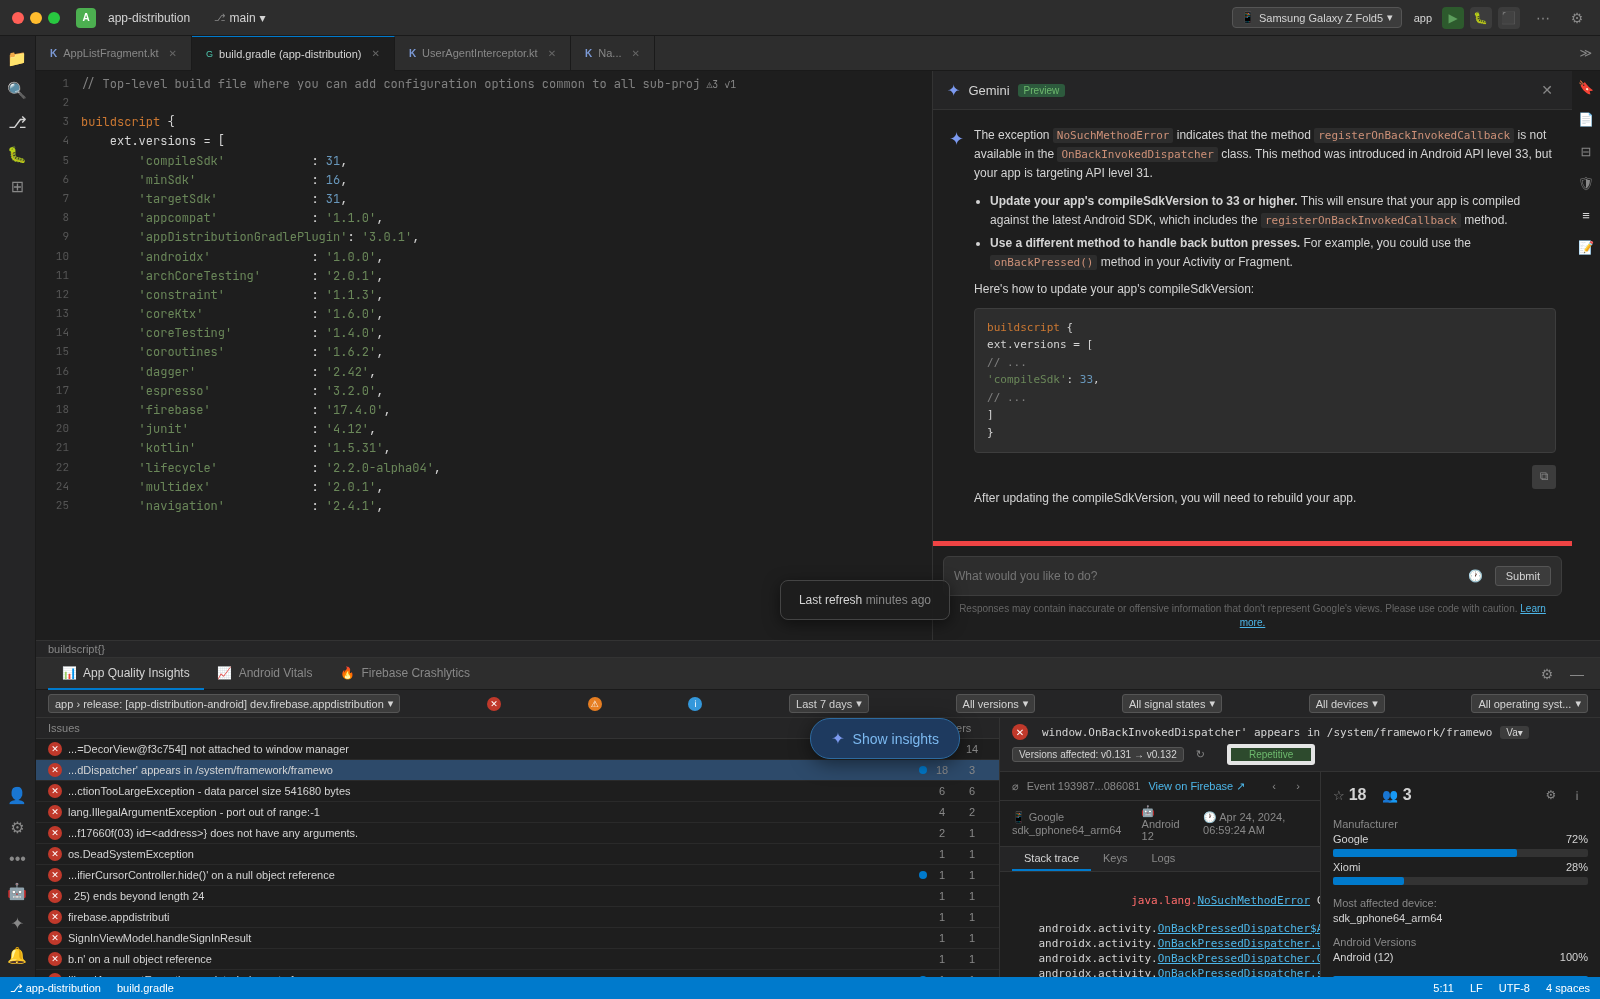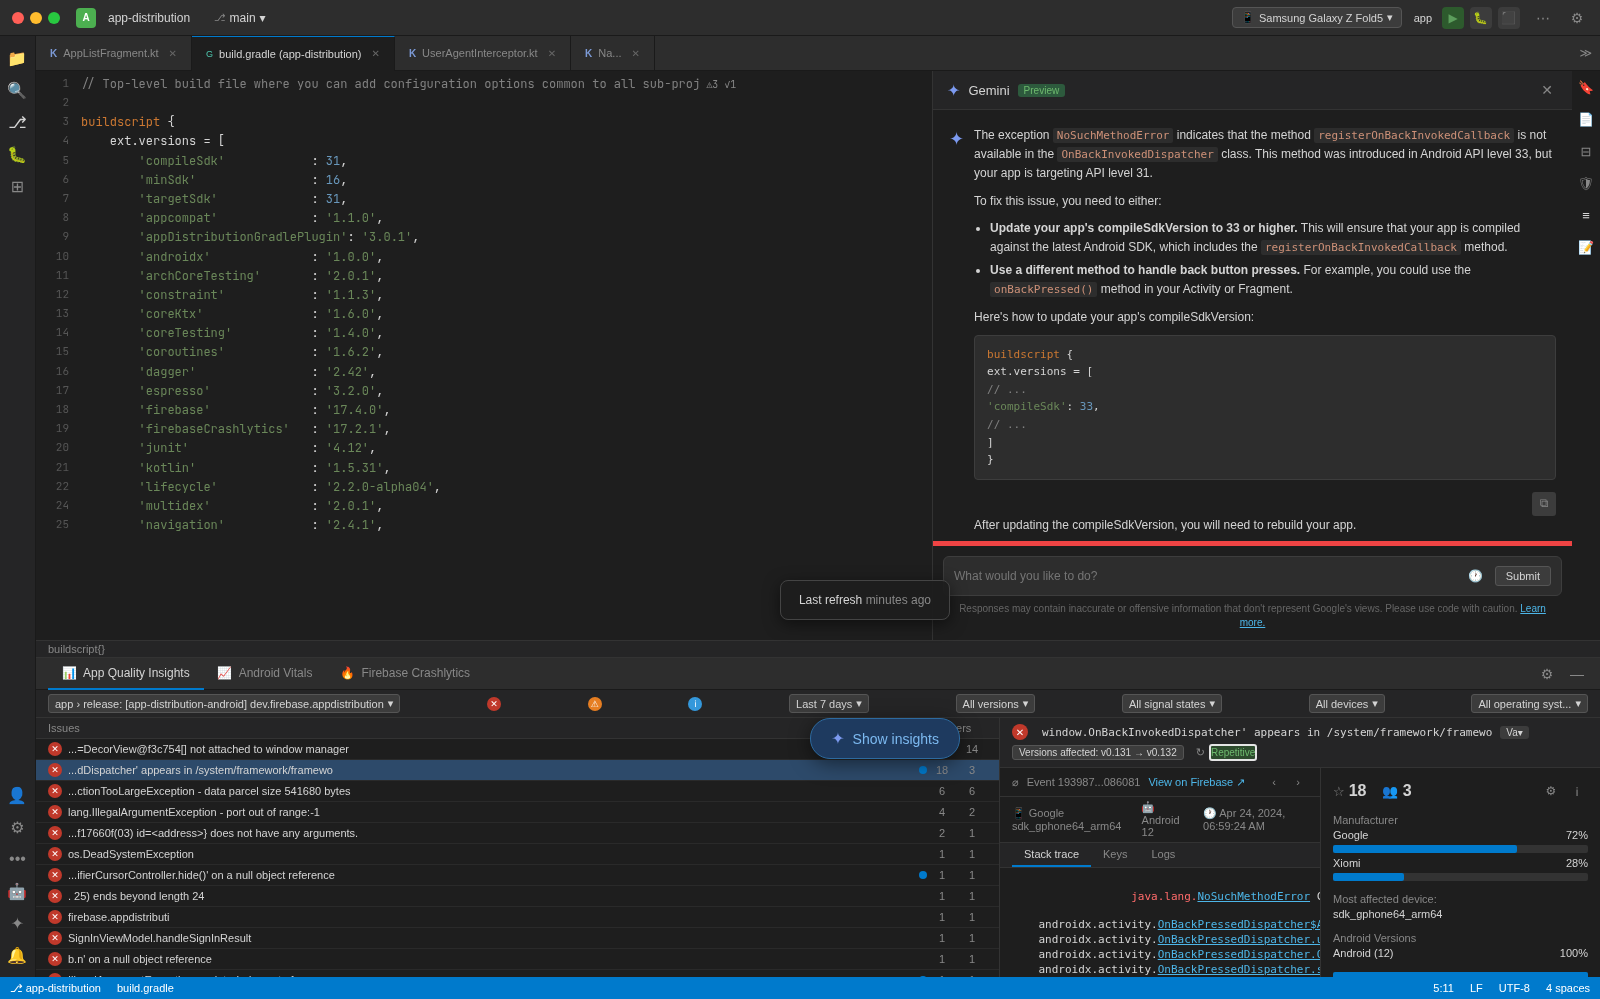--- a/index.html
+++ b/index.html
@@ -87,21 +87,21 @@
     .issue-indicator { width: 8px; height: 8px; background: #555; border-radius: 50%; margin-left: 4px; flex-shrink: 0; }
     .issue-blue-dot { background: #007acc; }
     .issue-count { width: 30px; text-align: center; color: #888; }
     
     
     .issues-right { width: 600px; display: flex; flex-direction: column; overflow: hidden; }
     .issues-right-header { padding: 6px 12px; border-bottom: 1px solid #333; background: #252526; }
     .crash-title { font-size: 11px; color: #d4d4d4; font-family: monospace; white-space: nowrap; overflow: hidden; text-overflow: ellipsis; }
     .crash-meta { display: flex; align-items: center; gap: 12px; margin-top: 4px; font-size: 11px; color: #888; }
     .version-badge { background: #3c3c3c; border: 1px solid #555; border-radius: 3px; padding: 1px 6px; font-size: 10px; color: #d4d4d4; }
-    .repetitive-badge { background: #2d4a2d; border: 2px solid #e5e5e5; border-radius: 3px; padding: 1px 0; font-size: 10px; color: #6db96d; }
+    .repetitive-badge { background: #2d4a2d; border: 4px solid #e5e5e5; border-radius: 3px; padding: 1px 18px; font-size: 10px; color: #6db96d; margin-left: 18px; }
     .event-row { display: flex; align-items: center; gap: 8px; padding: 4px 12px; border-bottom: 1px solid #333; font-size: 11px; color: #888; }
     .firebase-link { color: #4db6e8; cursor: pointer; text-decoration: none; }
     
     .crash-sub-tabs { display: flex; gap: 0; border-bottom: 1px solid #333; padding: 0 12px; background: #252526; }
     .crash-sub-tab { padding: 5px 12px; font-size: 11px; color: #888; cursor: pointer; border-bottom: 2px solid transparent; }
     .crash-sub-tab.active { color: #d4d4d4; border-bottom-color: #007acc; }
     
     .stack-trace { flex: 1; overflow-y: auto; font-family: monospace; font-size: 11px; padding: 8px 12px; }
     .stack-line { padding: 1px 0; white-space: pre; color: #d4d4d4; }
 
@@ -307,24 +307,20 @@
         </div>
         <div class="code-line">
           <span class="line-number">17</span>
           <span class="line-content">        <span class="str">'espresso'</span>              : <span class="str">'3.2.0'</span>,</span>
         </div>
         <div class="code-line">
           <span class="line-number">18</span>
           <span class="line-content">        <span class="str">'firebase'</span>              : <span class="str">'17.4.0'</span>,</span>
         </div>
         <div class="code-line">
-          <span class="line-number">19</span>
-          <span class="line-content">        <span class="str">'firebaseCrashlytics'</span>   : <span class="str">'17.2.1'</span>,</span>
-        </div>
-        <div class="code-line">
           <span class="line-number">20</span>
           <span class="line-content">        <span class="str">'junit'</span>                 : <span class="str">'4.12'</span>,</span>
         </div>
         <div class="code-line">
           <span class="line-number">21</span>
           <span class="line-content">        <span class="str">'kotlin'</span>                : <span class="str">'1.5.31'</span>,</span>
         </div>
         <div class="code-line">
           <span class="line-number">22</span>
           <span class="line-content">        <span class="str">'lifecycle'</span>             : <span class="str">'2.2.0-alpha04'</span>,</span>
@@ -346,21 +342,20 @@
           <span class="gemini-preview">Preview</span>
           <div style="margin-left:auto;display:flex;gap:6px;">
             <div class="icon-btn">✕</div>
           </div>
         </div>
         <div class="gemini-content">
           <div class="gemini-message">
             <span class="gemini-sparkle">✦</span>
             <div class="gemini-text">
               <p>The exception <code>NoSuchMethodError</code> indicates that the method <code>registerOnBackInvokedCallback</code> is not available in the <code>OnBackInvokedDispatcher</code> class. This method was introduced in Android API level 33, but your app is targeting API level 31.</p>
-              <p>To fix this issue, you need to either:</p>
               <ul>
                 <li><strong>Update your app's compileSdkVersion to 33 or higher.</strong> This will ensure that your app is compiled against the latest Android SDK, which includes the <code>registerOnBackInvokedCallback</code> method.</li>
                 <li><strong>Use a different method to handle back button presses.</strong> For example, you could use the <code>onBackPressed()</code> method in your Activity or Fragment.</li>
               </ul>
               <p>Here's how to update your app's compileSdkVersion:</p>
               <div class="code-block">
                 <div class="code-block-line"><span class="kw">buildscript</span> {</div>
                 <div class="code-block-line">    ext.versions = [</div>
                 <div class="code-block-line">        <span class="comment">// ...</span></div>
                 <div class="code-block-line">        <span class="str">'compileSdk'</span>: <span class="num">33</span>,</div>

